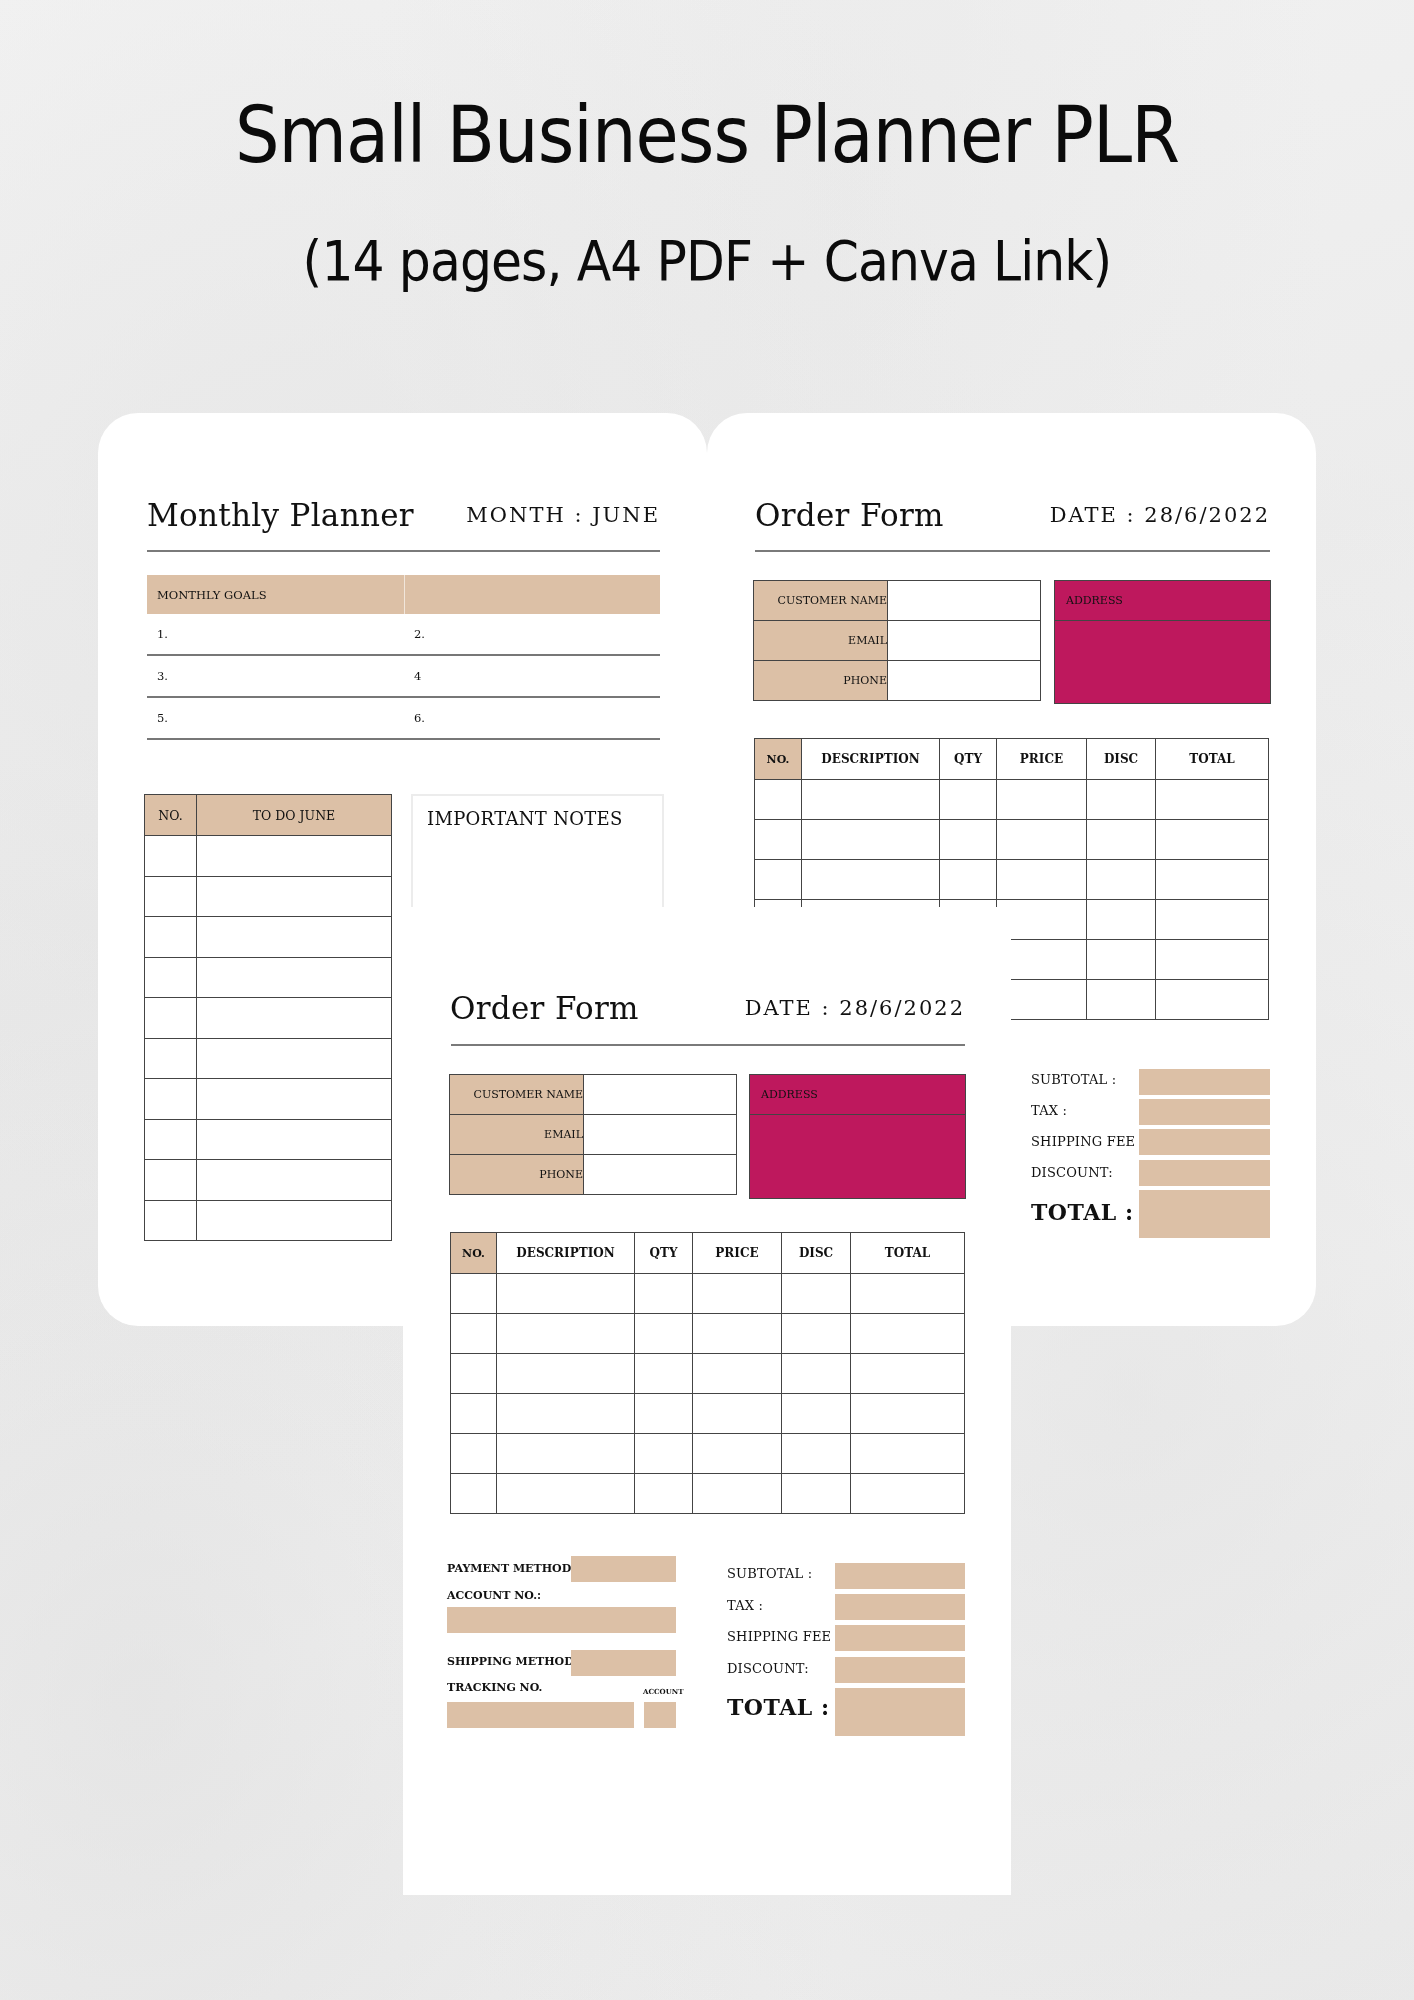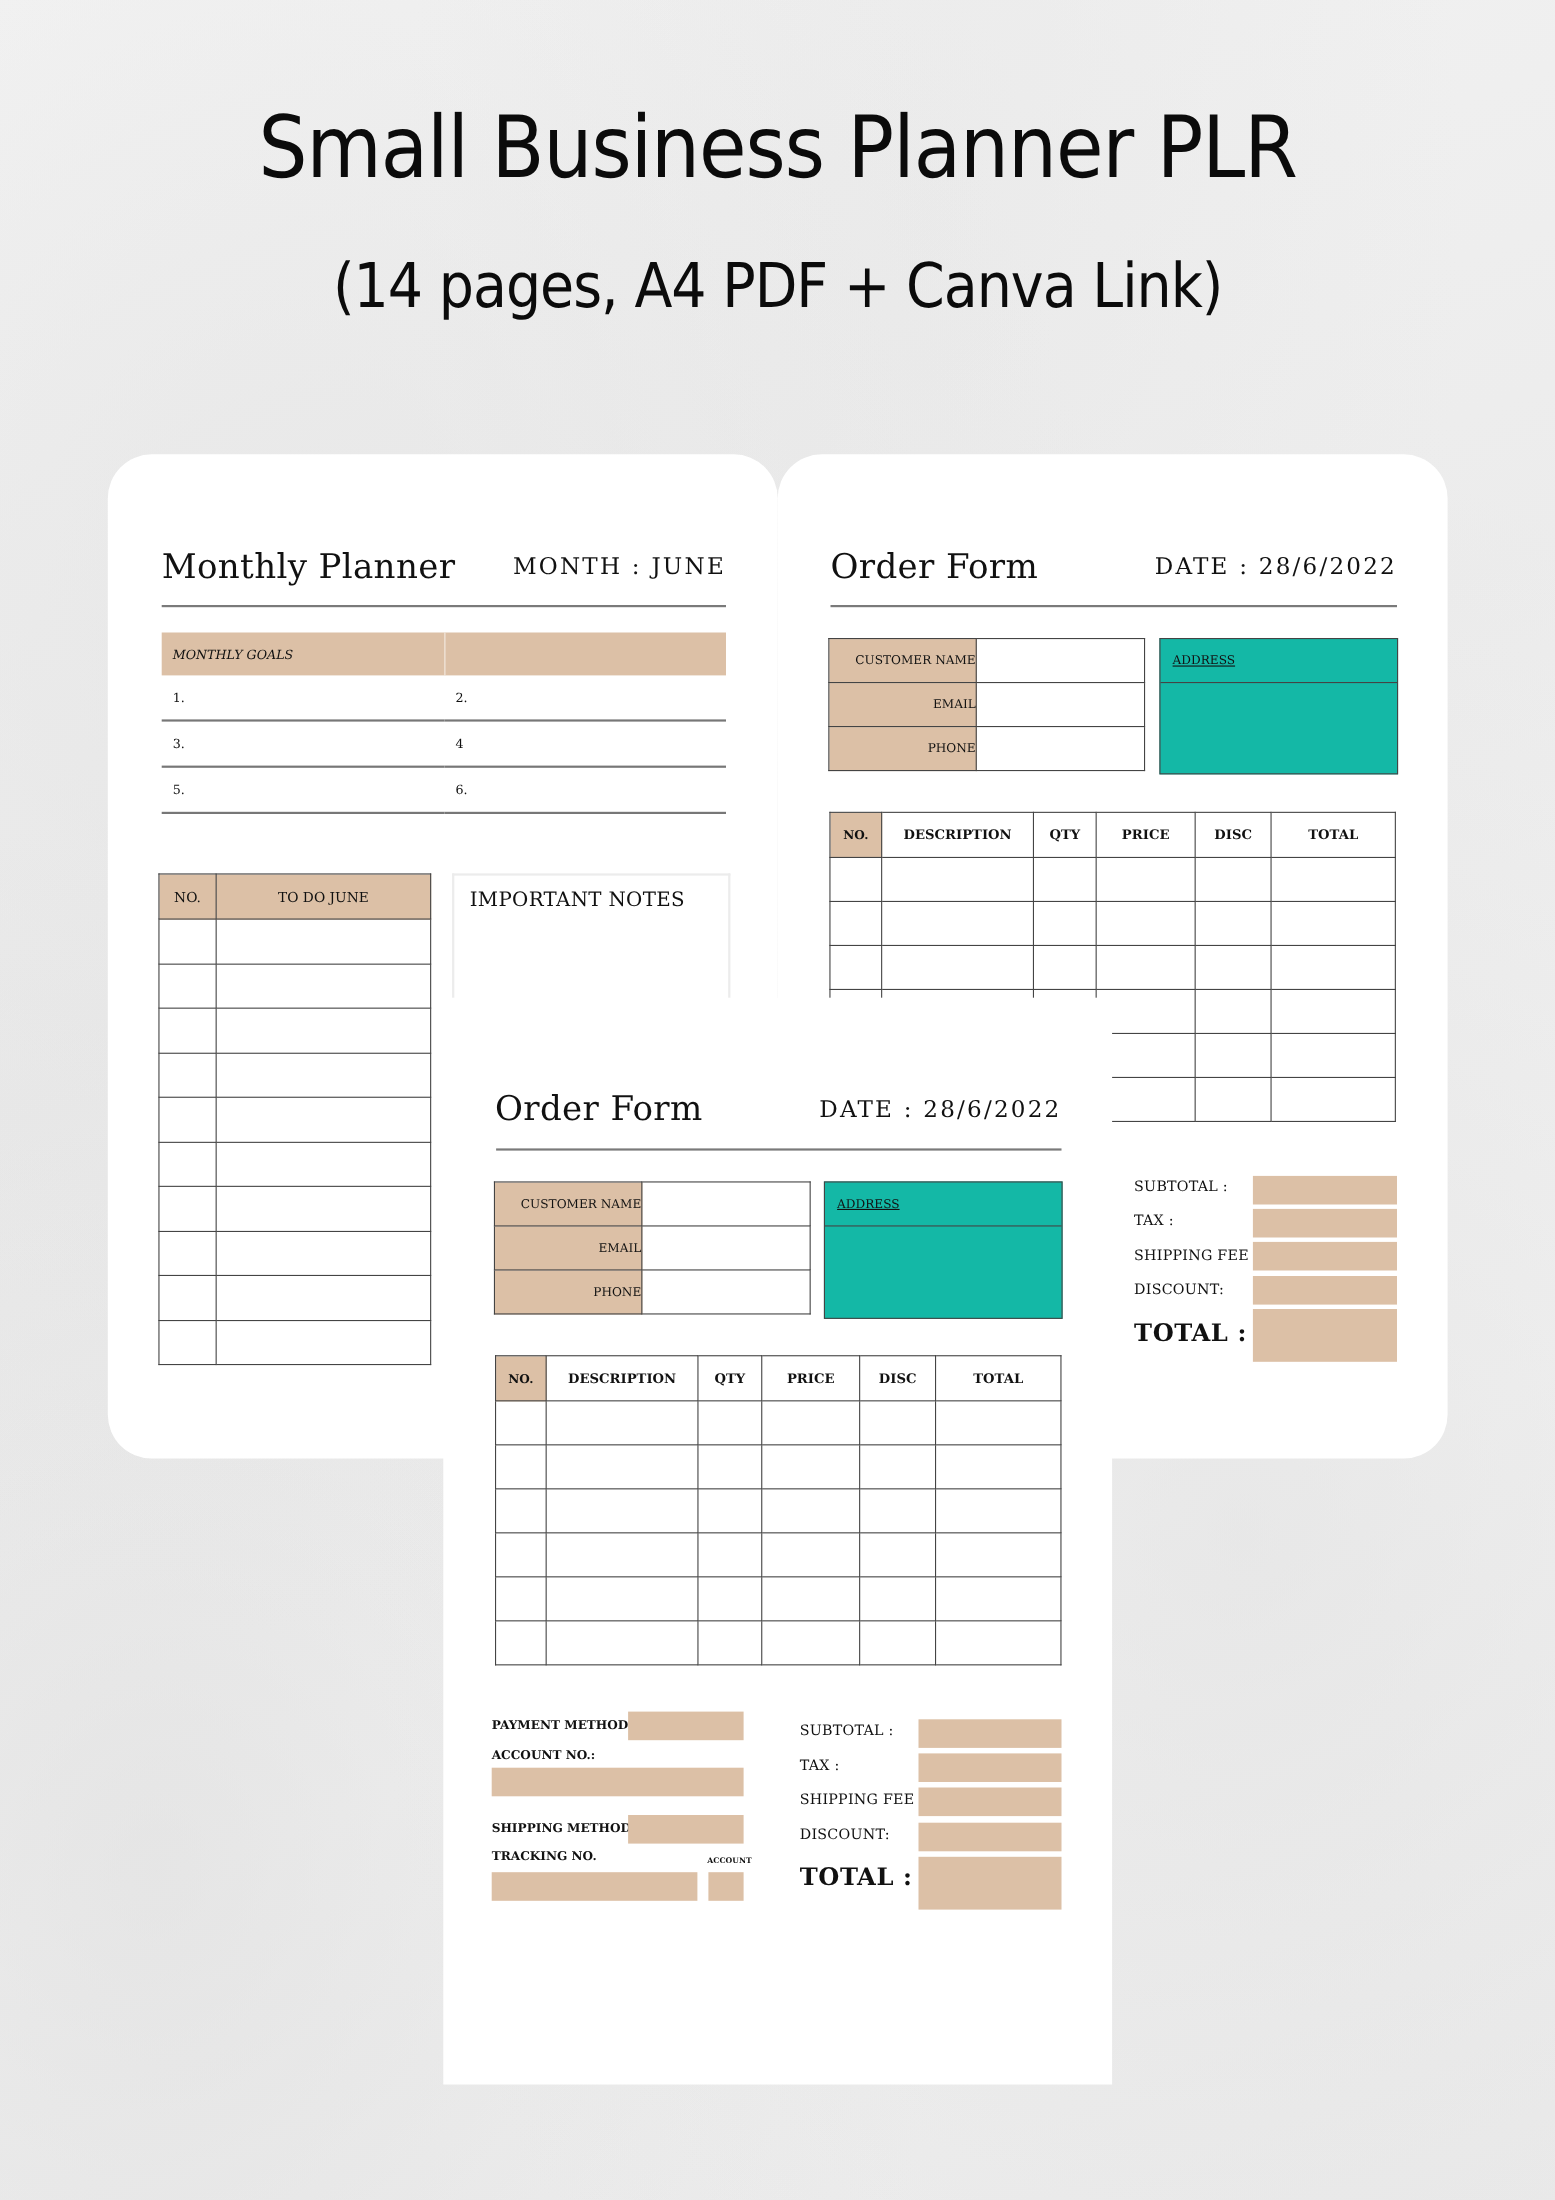--- a/index.html
+++ b/index.html
@@ -21,30 +21,30 @@
   .card-right{left:707px;top:413px;width:609px;height:913px;border-radius:40px;}
   .card-front{left:403px;top:907px;width:608px;height:988px;}
   .page-title{font-family:"DejaVu Serif",serif;font-size:31px;color:#111;letter-spacing:.3px;}
   .page-meta{font-family:"DejaVu Serif",serif;font-size:21px;letter-spacing:2px;color:#111;text-align:right;}
   .rule{height:2px;background:#7a7a7a;}
   .blbl{font-size:11px;font-weight:bold;color:#111;}
   table.grid{border-collapse:collapse;position:absolute;table-layout:fixed;}
   table.grid td,table.grid th{border:1.5px solid #444;padding:0;}
   .goals{left:147px;top:575px;width:513px;}
   .goals td{border:none !important;border-bottom:2px solid #777 !important;height:40px;font-size:11.5px;padding-left:10px !important;}
-  .goals .hdr td{background:#dcc0a6;border-bottom:none !important;height:39px;font-style:italic;}
+  .goals .hdr td{background:#dcc0a6;border-bottom:none !important;height:39px;}
   .goals .hdr td:first-child{border-right:1.5px solid #f1e6db !important;}
   .todo{left:144px;top:794px;width:247px;}
   .todo th{height:40px;background:#dcc0a6;font-weight:normal;font-size:12.5px;}
   .todo td{height:39.5px;}
   .notes{left:411px;top:794px;width:249px;height:125px;border:2px solid #ececec;border-bottom:none;}
   .notes span{position:absolute;left:14px;top:12px;font-size:18px;letter-spacing:.3px;}
   .info td{height:39px;font-size:11px;padding-left:11px !important;text-align:right;}
   .info td.k{background:#dcc0a6;}
-  .addr{position:absolute;border:1.5px solid #444;background:#14b8a6;text-decoration:underline;}
+  .addr{position:absolute;border:1.5px solid #444;background:#be185d;}
   .addr .ah{height:39px;border-bottom:1.5px solid #444;font-size:11px;line-height:39px;padding-left:11px;}
   .items th{height:40px;font-size:12px;font-weight:bold;font-family:"DejaVu Serif",serif;}
   .items th.no{background:#dcc0a6;font-size:11px;}
   .items td{height:39px;}
   .tot-lbl{font-size:13px;letter-spacing:.2px;}
   .tot-big{font-size:22px;font-weight:bold;letter-spacing:.5px;}
   .box{position:absolute;background:#dcc0a6;}
 </style>
 </head>
 <body>

